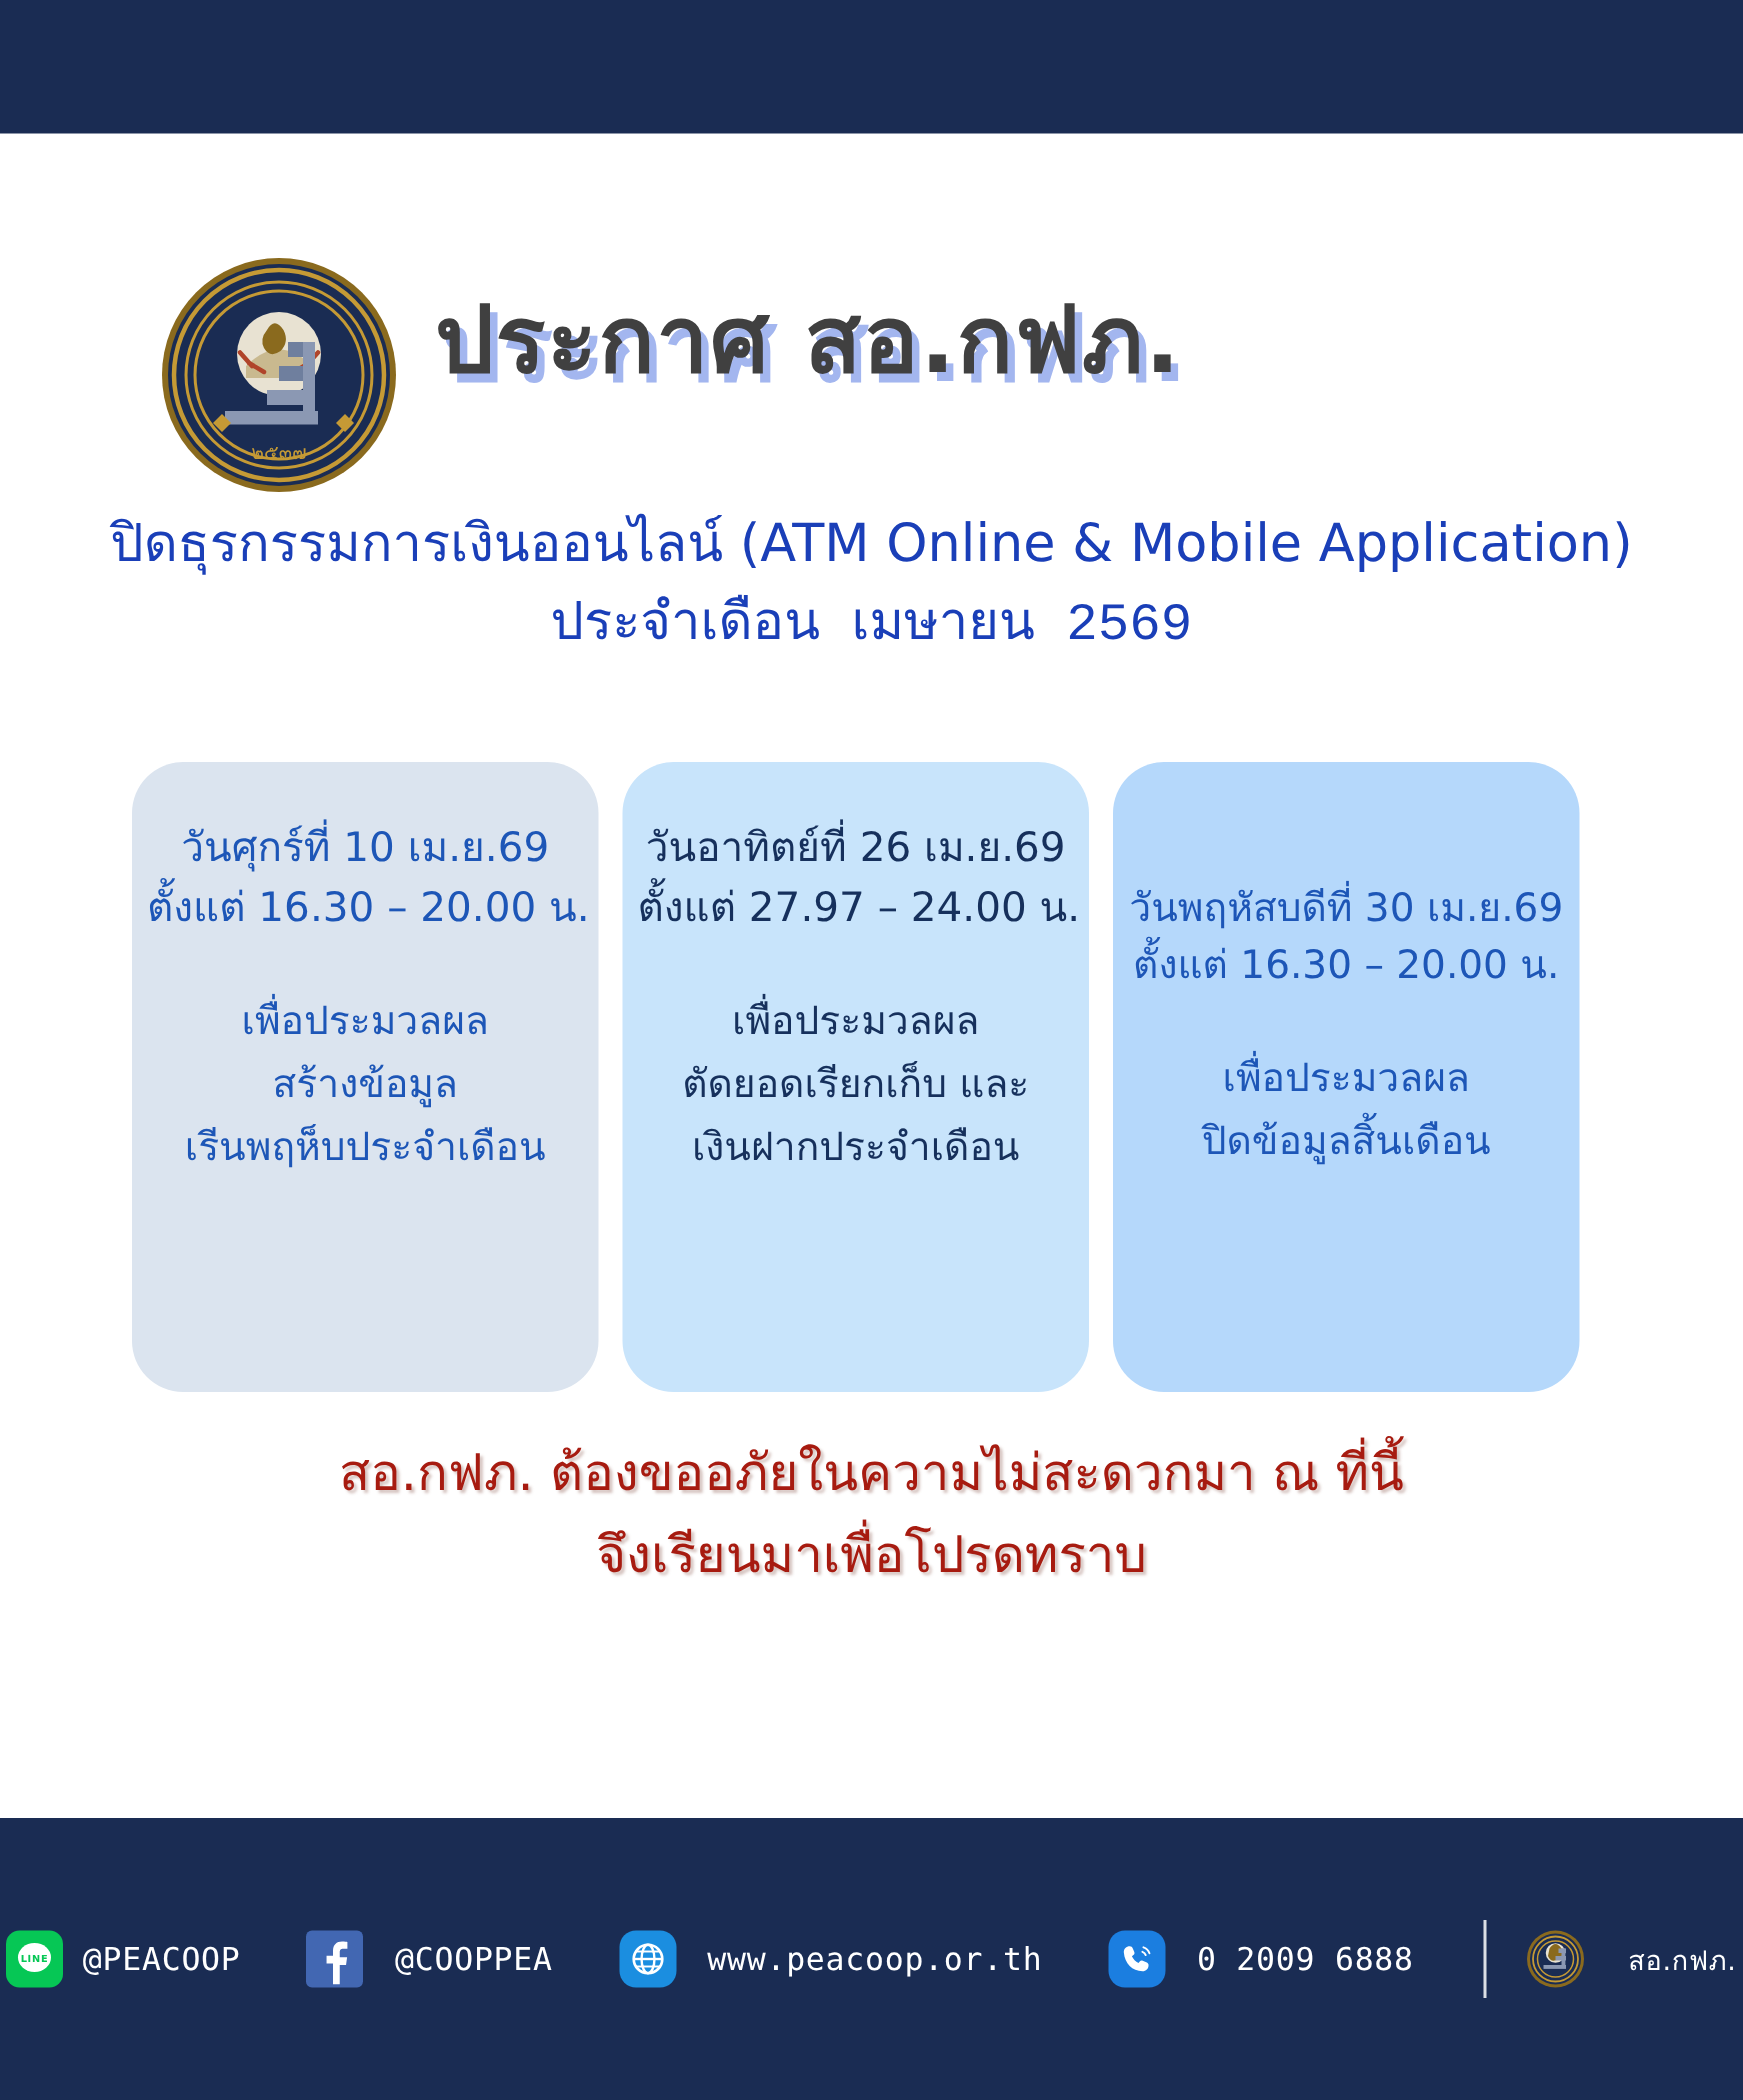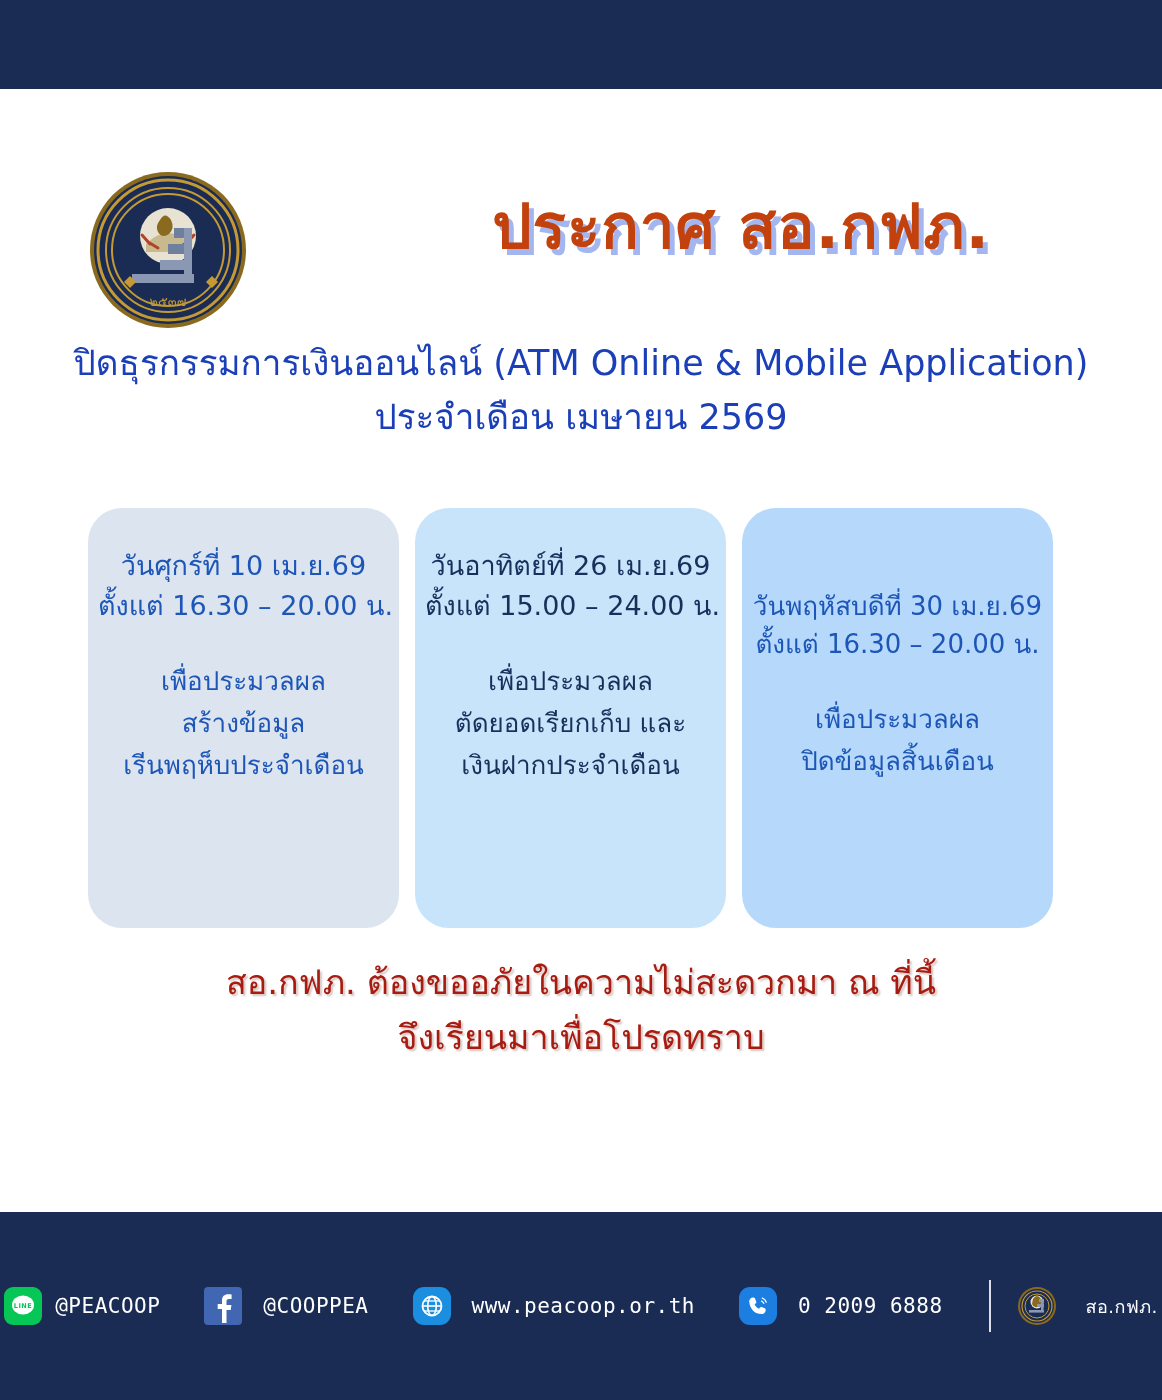--- a/index.html
+++ b/index.html
@@ -16,46 +16,46 @@
     background: #1a2c53;
   }
   .bar-bottom {
     position: absolute; left: 0; bottom: 0; width: 1162px; height: 188px;
     background: #1a2c53;
   }
 
   
   .header { position: absolute; left: 0; top: 150px; width: 1162px; height: 170px; }
   .logo-wrap {
-    position: absolute; left: 88px; top: 20px;
+    position: absolute; left: 106px; top: 20px;
     width: 160px; height: 160px;
   }
   .seal { position: relative; width: 160px; height: 160px; }
   .seal svg { display: block; width: 160px; height: 160px; }
 
   .title {
     position: absolute; left: 290px; top: 44px; width: 700px;
-    text-align: right;
+    text-align: left;
     font-size: 62px; font-weight: bold; letter-spacing: 1px;
-    color: #c2410c;
+    color: #404040;
     text-shadow: 5px 6px 0 #a3b6ef;
     line-height: 1.05;
     white-space: nowrap;
   }
 
   
   .subtitle {
     position: absolute; left: 0; top: 336px; width: 1162px;
     text-align: center;
     color: #1a3fb8;
     font-size: 35px;
     line-height: 1.55;
     font-weight: normal;
   }
-  .subtitle .line2 { display: block; }
+  .subtitle .line2 { display: block; font-family: Liberation Mono, monospace; }
 
   
   .cards {
     position: absolute; left: 88px; top: 508px;
     width: 990px; height: 420px;
     display: flex; gap: 16px; align-items: flex-start;
   }
   .card {
     width: 311px; height: 420px;
     border-radius: 34px;
@@ -184,21 +184,21 @@
       <div class="body">
         <span>เพื่อประมวลผล</span>
         <span>สร้างข้อมูล</span>
         <span>เรีนพฤห็บประจำเดือน</span>
       </div>
     </div>
 
     <div class="card c2">
       <div class="head">
         <span>วันอาทิตย์ที่ 26 เม.ย.69</span>
-        <span>ตั้งแต่ 15.00 – 24.00 น.</span>
+        <span>ตั้งแต่ 27.97 – 24.00 น.</span>
       </div>
       <div class="body">
         <span>เพื่อประมวลผล</span>
         <span>ตัดยอดเรียกเก็บ และ</span>
         <span>เงินฝากประจำเดือน</span>
       </div>
     </div>
 
     <div class="card c3">
       <div class="head">

